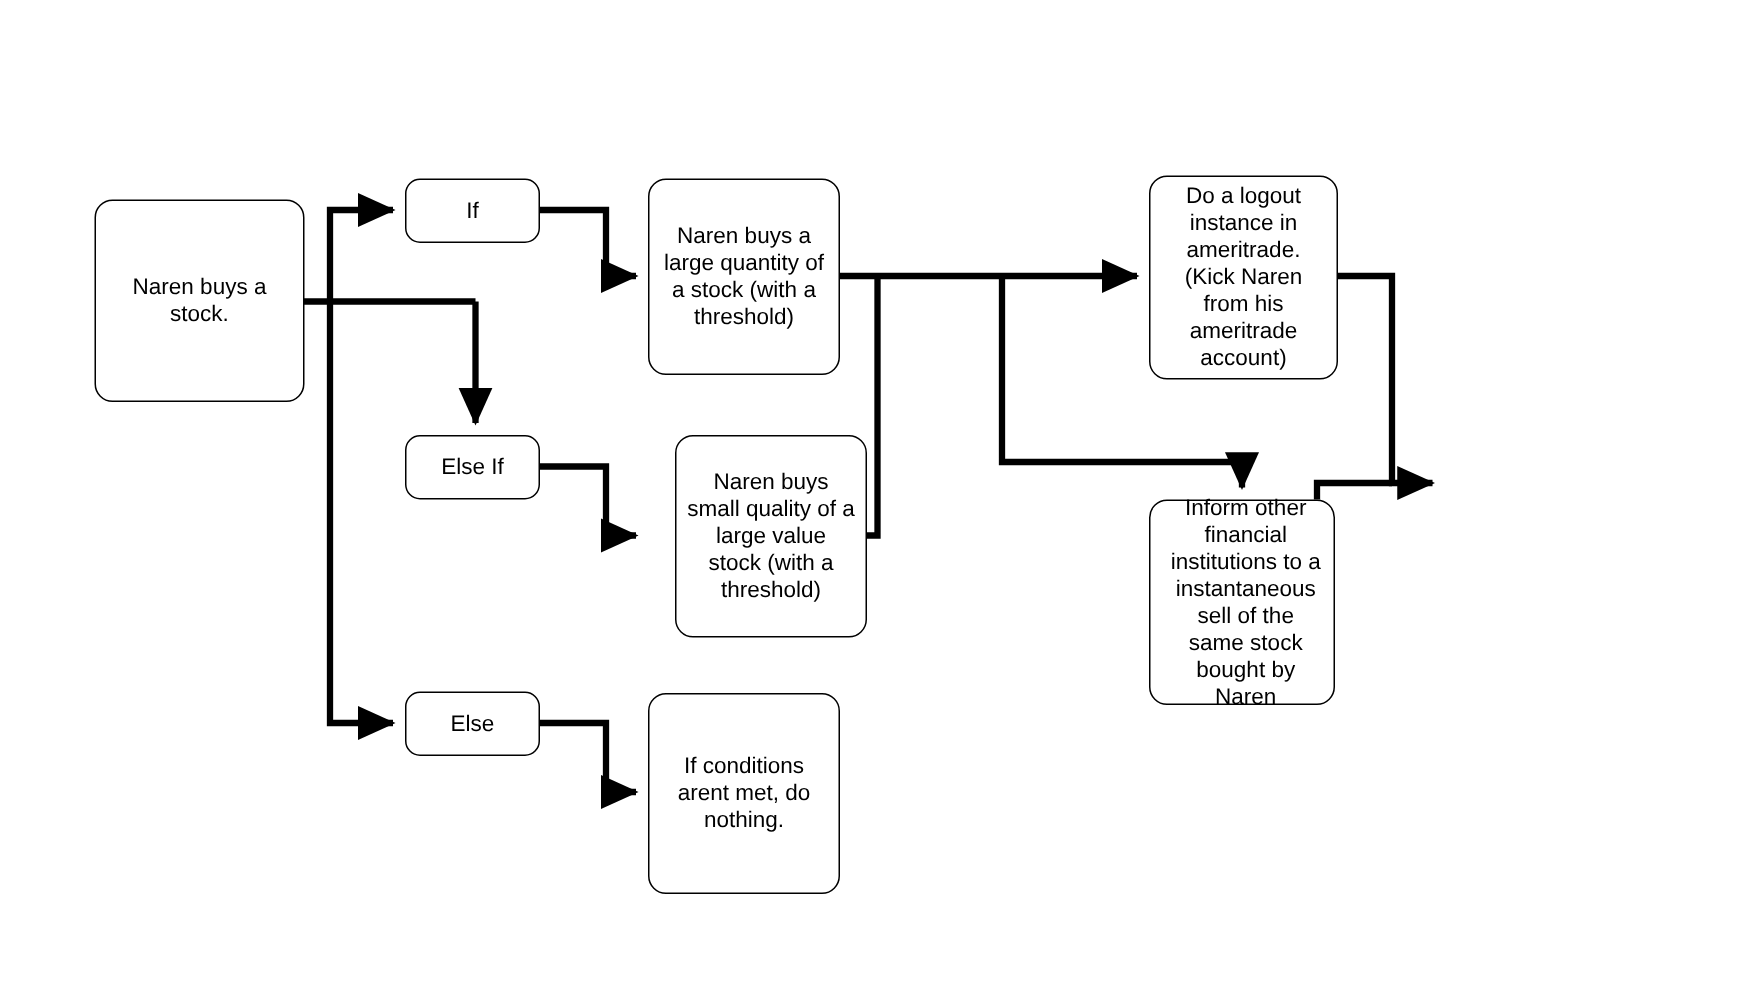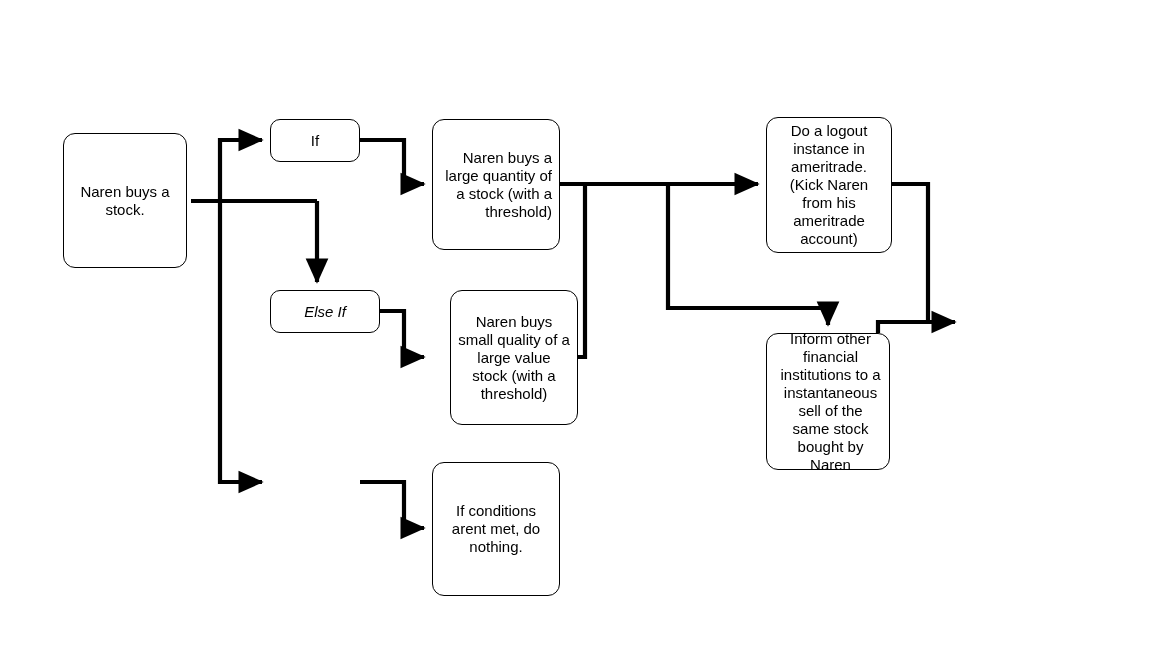--- a/index.html
+++ b/index.html
@@ -57,34 +57,37 @@
 
       <path d="M668,184 L668,308 L828,308 L828,325" marker-end="url(#ah)"></path>
 
       <path d="M892,184 L928,184 L928,322 L955,322" marker-end="url(#ah)"></path>
 
       <path d="M878,333 L878,322 L928,322"></path>
 
     </g>
   </svg>
 
-  <div class="node" style="left:63px;top:133px;width:124px;height:135px;">
+  <div class="node" style="left:63px;top:133px;width:140px;height:135px;">
     <span>Naren buys a stock.</span>
   </div>
 
   <div class="node small" style="left:270px;top:119px;width:90px;height:43px;">
     <span>If</span>
   </div>
 
-  <div class="node small" style="left:270px;top:290px;width:110px;height:43px;font-style:italic;">
+  <div class="node small" style="left:270px;top:290px;width:90px;height:43px;">
     <span>Else If</span>
   </div>
 
+  <div class="node small" style="left:270px;top:461px;width:90px;height:43px;">
+    <span>Else</span>
+  </div>
 
-  <div class="node" style="left:432px;top:119px;width:128px;height:131px;text-align:right;">
+  <div class="node" style="left:432px;top:119px;width:128px;height:131px;">
     <span>Naren buys a large quantity of a stock (with a threshold)</span>
   </div>
 
   <div class="node" style="left:432px;top:290px;width:128px;height:135px;margin-left:18px;">
     <span>Naren buys small quality of a large value stock (with a threshold)</span>
   </div>
 
   <div class="node" style="left:766px;top:117px;width:126px;height:136px;">
     <span>Do a logout instance in ameritrade. (Kick Naren from his ameritrade account)</span>
   </div>

